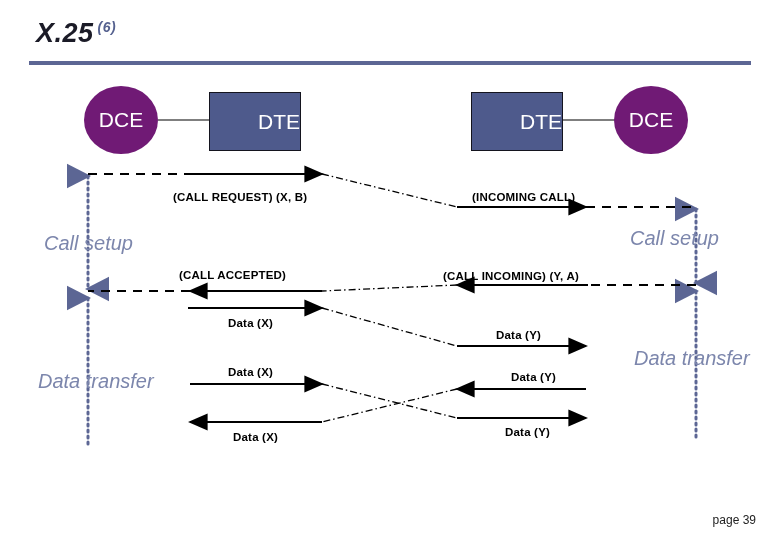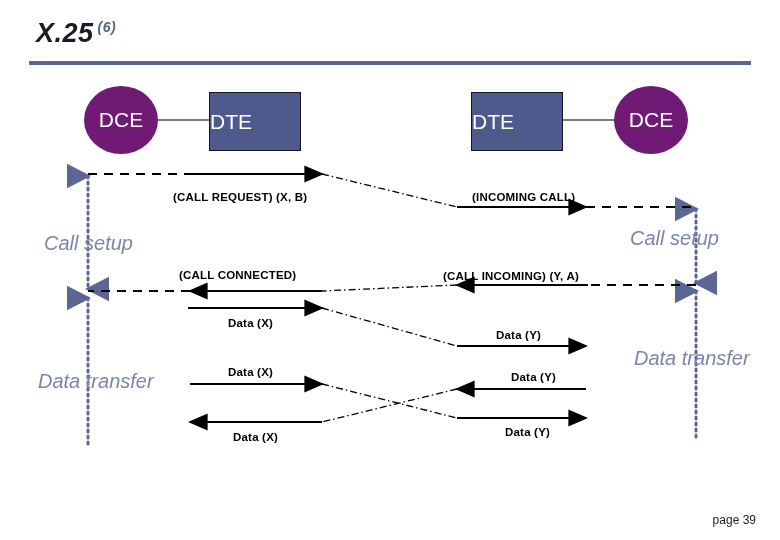--- a/index.html
+++ b/index.html
@@ -59,21 +59,21 @@
   .node-box {
     position: absolute;
     width: 90px;
     height: 57px;
     background: #4e5a8c;
     border: 1px solid #14141e;
     color: #ffffff;
     font-size: 21px;
     display: flex;
     align-items: center;
-    justify-content: flex-start;
+    justify-content: flex-end;
   }
 
   
   .phase-label {
     position: absolute;
     font-size: 20px;
     font-style: italic;
     color: #7c86ac;
     white-space: nowrap;
   }
@@ -186,21 +186,21 @@
   <span>DCE</span>
 </div>
 
 <div class="phase-label" style="left:44px; top:232px;">Call setup</div>
 <div class="phase-label" style="left:630px; top:227px;">Call setup</div>
 <div class="phase-label" style="left:38px; top:370px;">Data transfer</div>
 <div class="phase-label" style="left:634px; top:347px;">Data transfer</div>
 
 <div class="msg-label" style="left:173px; top:191px;">(CALL REQUEST) (X, B)</div>
 <div class="msg-label" style="left:460px; top:191px;padding-left:12px;">(INCOMING CALL)</div>
-<div class="msg-label" style="left:179px; top:269px;">(CALL CONNECTED)</div>
+<div class="msg-label" style="left:179px; top:269px;">(CALL ACCEPTED)</div>
 <div class="msg-label" style="left:443px; top:270px;">(CALL INCOMING) (Y, A)</div>
 <div class="msg-label" style="left:228px; top:317px;">Data (X)</div>
 <div class="msg-label" style="left:496px; top:329px;">Data (Y)</div>
 <div class="msg-label" style="left:228px; top:366px;">Data (X)</div>
 <div class="msg-label" style="left:511px; top:371px;">Data (Y)</div>
 <div class="msg-label" style="left:233px; top:431px;">Data (X)</div>
 <div class="msg-label" style="left:505px; top:426px;">Data (Y)</div>
 
 <div id="page-number">page 39</div>
 

